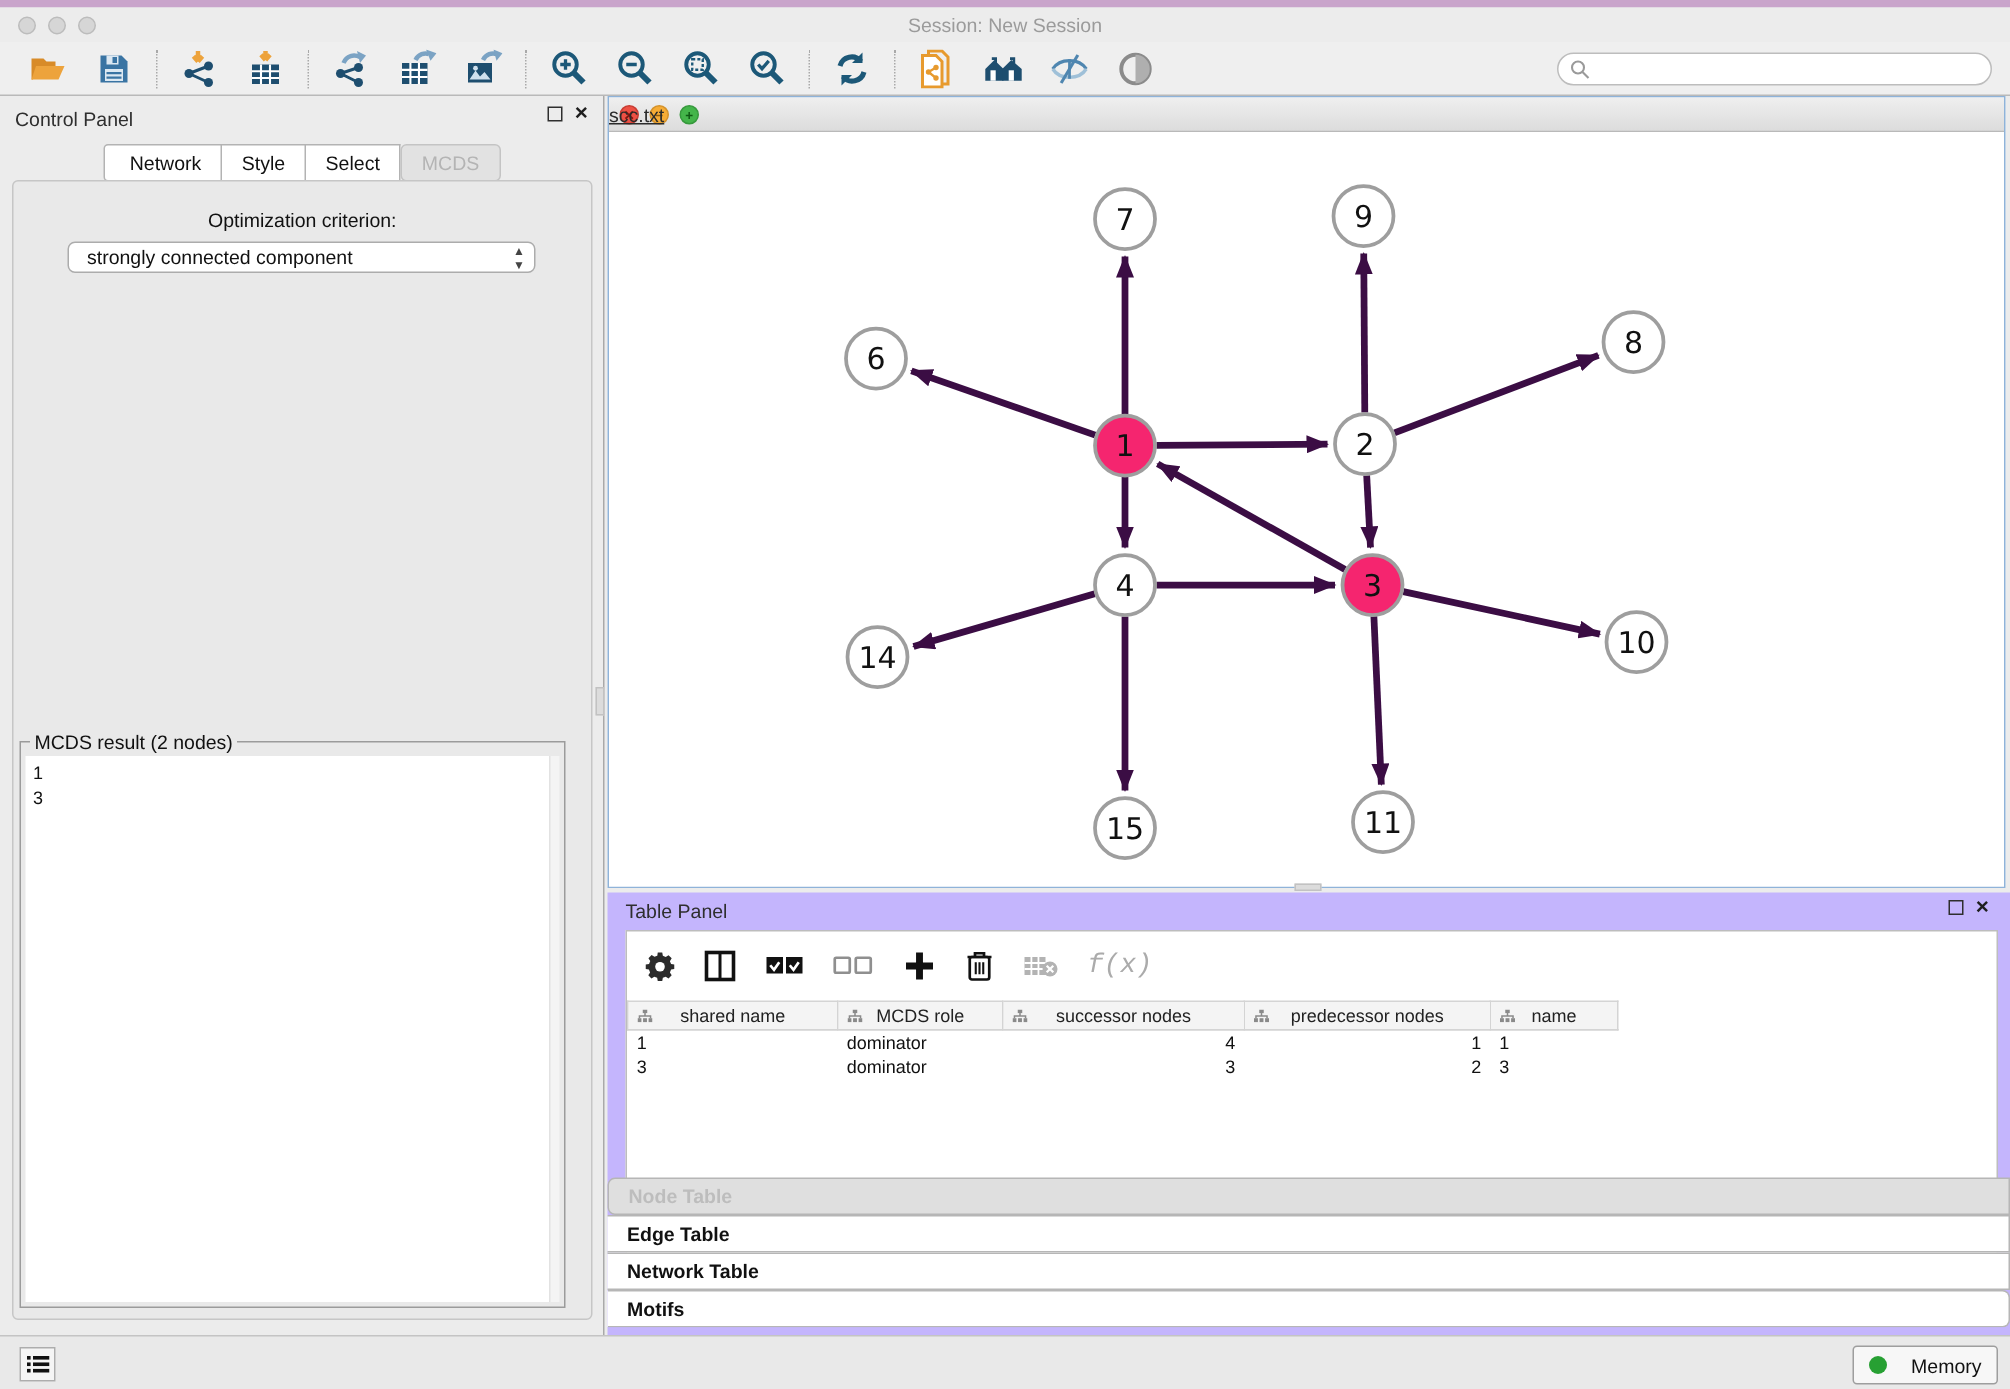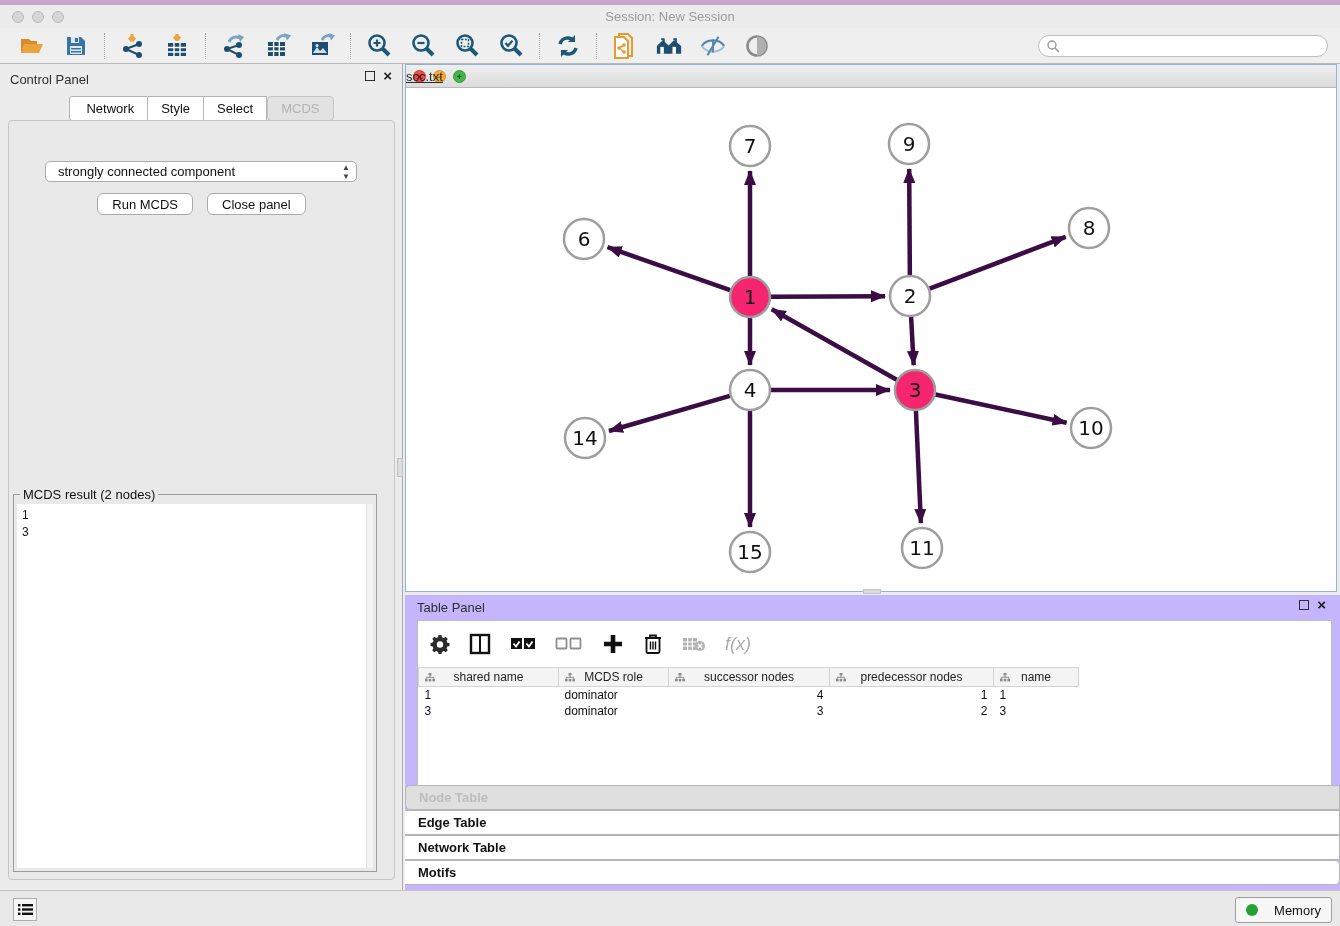--- a/index.html
+++ b/index.html
@@ -69,21 +69,21 @@
   .net-canvas { position:absolute; left:0; top:23px; width:930px; height:503px; background:#fff; }
   .net-bottom-handle { position:absolute; left:457px; bottom:-3px; width:18px; height:5px; background:#DCDCDC; border:1px solid #C2C2C2; }
 
   
   .table-panel { position:absolute; left:405px; top:595px; width:935px; height:295px; background:#c4b5fd; }
   .tp-head { position:absolute; left:12px; top:5px; font-size:13px; color:#2E2E2E; }
   .tp-btns { position:absolute; right:14px; top:5px; display:flex; gap:8px; align-items:center; }
   .tp-inner { position:absolute; left:12px; top:25px; width:915px; height:240px; background:#fff; border:1px solid #BDBDBD; }
   .tp-toolbar { height:46px; display:flex; align-items:center; padding-left:12px; gap:19px; }
   .tpi { display:flex; align-items:center; justify-content:center; height:24px; }
-  .fx { font-family:Liberation Sans, sans-serif; font-style:italic; font-size:18px; color:#ABABAB; }
+  .fx { font-family:Liberation Mono, monospace; font-style:italic; font-size:18px; color:#ABABAB; }
 
   table.node-table { border-collapse:collapse; width:660px; font-size:12px; table-layout:fixed; }
   .node-table th { background:#F4F4F4; border:1px solid #D4D4D4; border-left:none; font-weight:normal;
                    height:19px; color:#222; position:relative; }
   .node-table th:first-child { border-left:1px solid #D4D4D4; }
   .node-table th .hicon { position:absolute; left:6px; top:5px; }
   .node-table td { height:16px; padding:0 6px; color:#111; overflow:hidden; white-space:nowrap; }
 
   .tp-tabs { position:absolute; left:0; bottom:5px; width:100%; display:flex; justify-content:center;flex-direction:column; }
   .tp-tab { font-size:13px; font-weight:bold; padding:4px 13px; background:#fff; border:1px solid #B6B6B6; border-left:none; color:#111; }
@@ -260,27 +260,24 @@
     <span class="float-ic"></span>
     <span class="close-ic">×</span>
   </div>
   <div class="cp-tabs" id="cp-tabs">
       <div class="cp-tab">Network</div>
       <div class="cp-tab">Style</div>
       <div class="cp-tab">Select</div>
       <div class="cp-tab selected">MCDS</div>
     </div>
   <div class="cp-body">
+    <div class="opt-label">Optimization criterion:</div>
     <div class="criterion">
       <span>strongly connected component</span>
       <span class="stepper">▲<br>▼</span>
-    </div>
-    <div class="cp-buttons">
-      <button class="btn">Run MCDS</button>
-      <button class="btn">Close panel</button>
     </div>
     <div class="result-group">
       <div class="result-legend">MCDS result (2 nodes)</div>
       <div class="result-box" id="result-box">1
 3</div>
       <div class="result-scroll"></div>
     </div>
   </div>
 </div>
 <div class="splitter-handle"></div>

